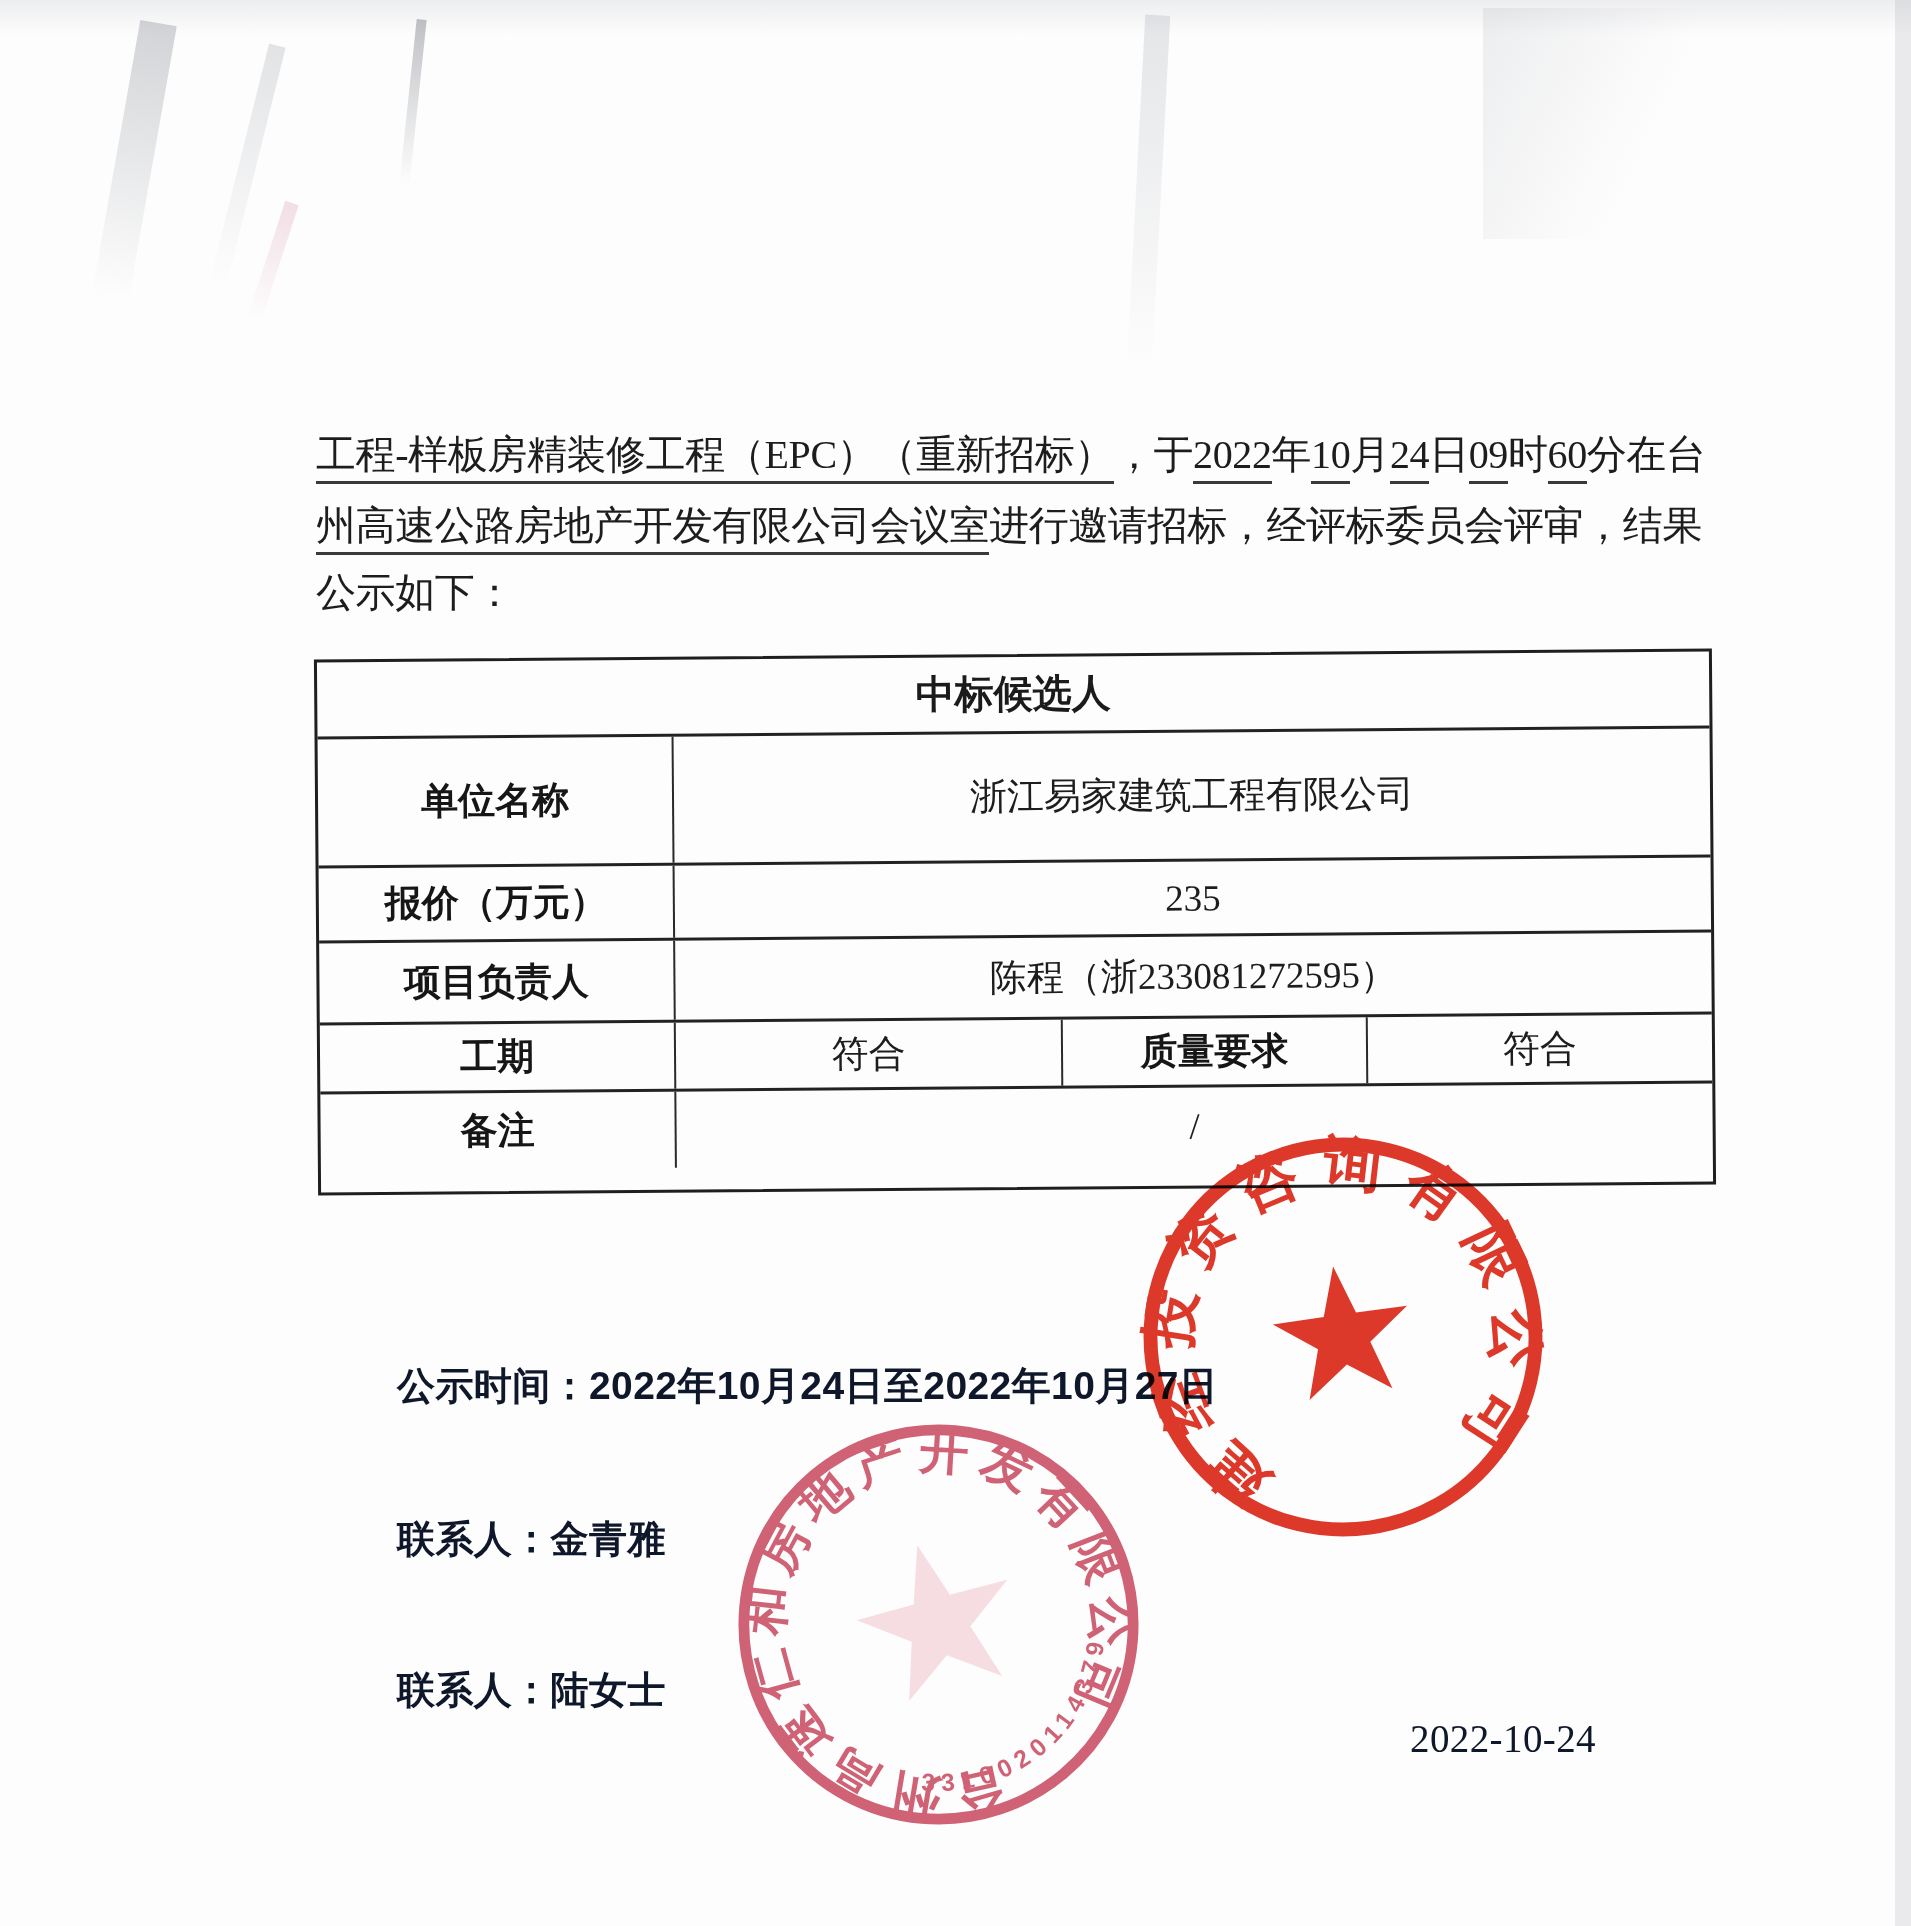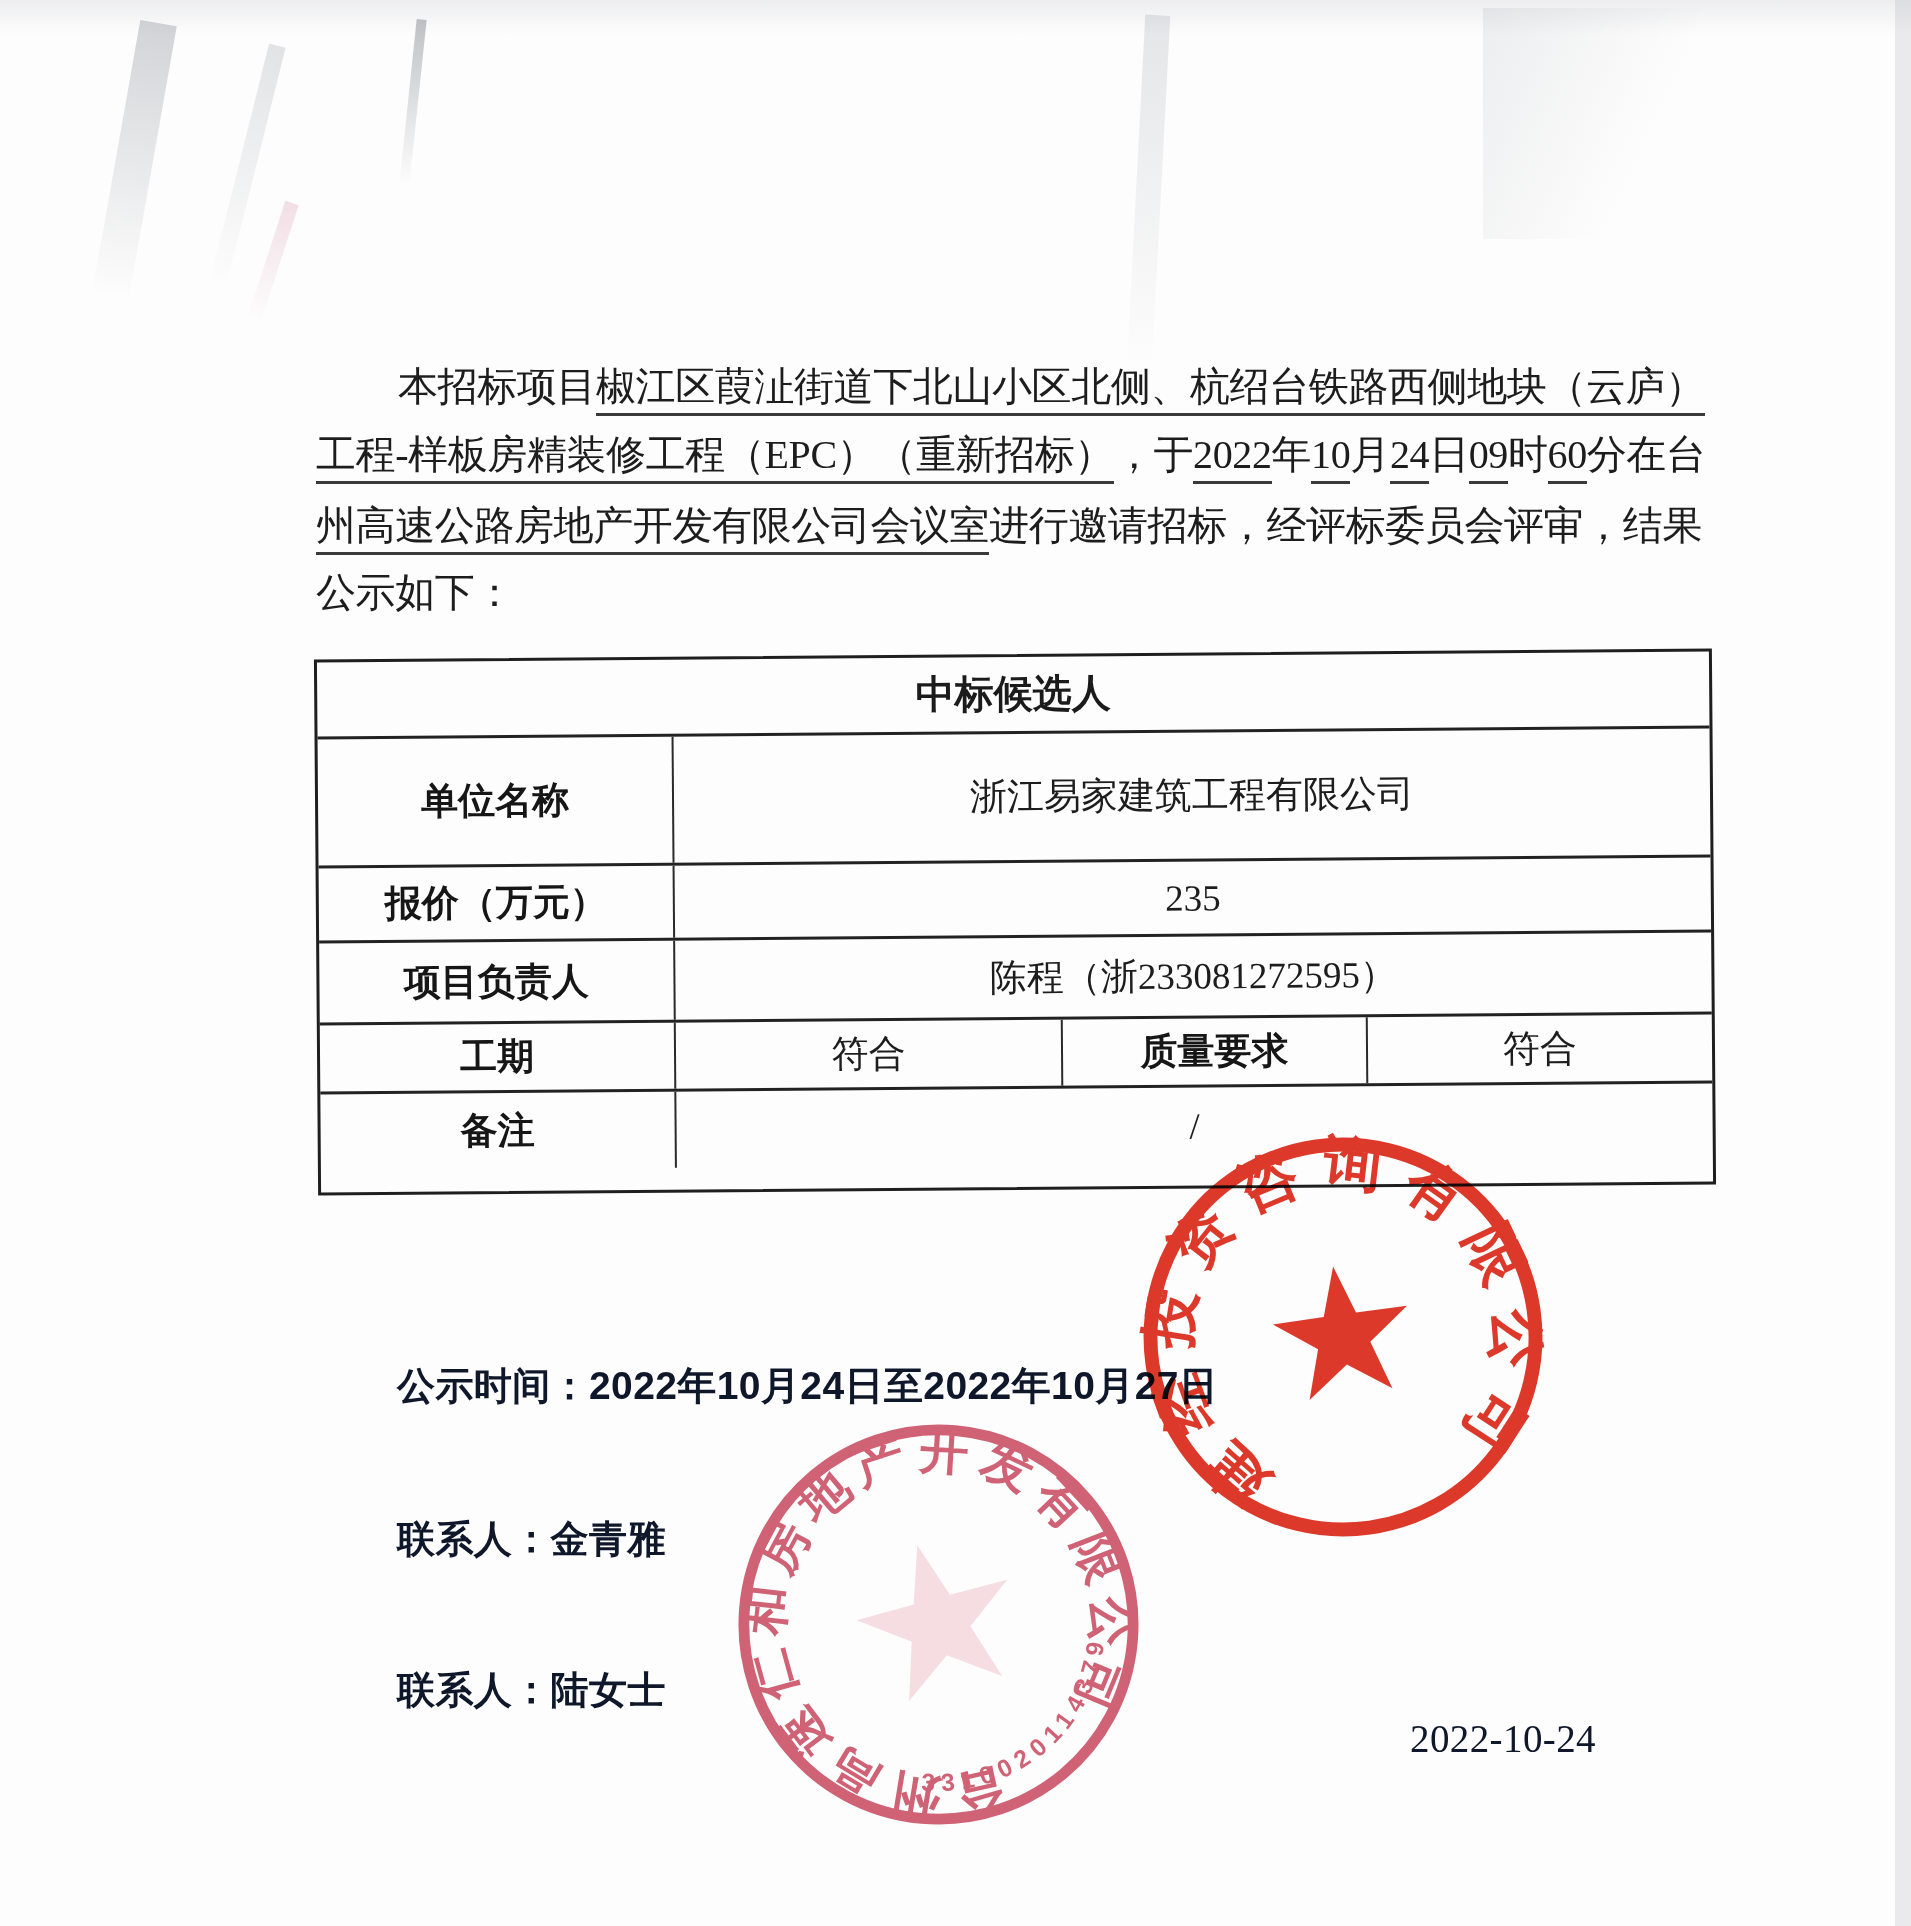--- a/index.html
+++ b/index.html
@@ -72,23 +72,20 @@
   <div class="streak st1"></div>
   <div class="streak st2"></div>
   <div class="streak st3"></div>
   <div class="streak st4"></div>
   <div class="streak st5"></div>
   <div class="streak st6"></div>
   <div class="streak st7"></div>
   <div class="streak st8"></div>
 
 
-  <div class="pline" style="top:358px">
-    <span class="ind"></span><span>本招标项目</span><span class="u">椒江区葭沚街道下北山小区北侧、杭绍台铁路西侧地块（云庐）</span>
-  </div>
   <div class="pline" style="top:426px">
     <span class="u">工程-样板房精装修工程（EPC）（重新招标）</span><span>，于</span><span class="u">2022</span><span>年</span><span class="u">10</span><span>月</span><span class="u">24</span><span>日</span><span class="u">09</span><span>时</span><span class="u">60</span><span>分在台</span>
   </div>
   <div class="pline" style="top:497px">
     <span class="u">州高速公路房地产开发有限公司会议室</span><span>进行邀请招标，经评标委员会评审，结果</span>
   </div>
   <div class="pline" style="top:564px">
     <span>公示如下：</span>
   </div>
 

